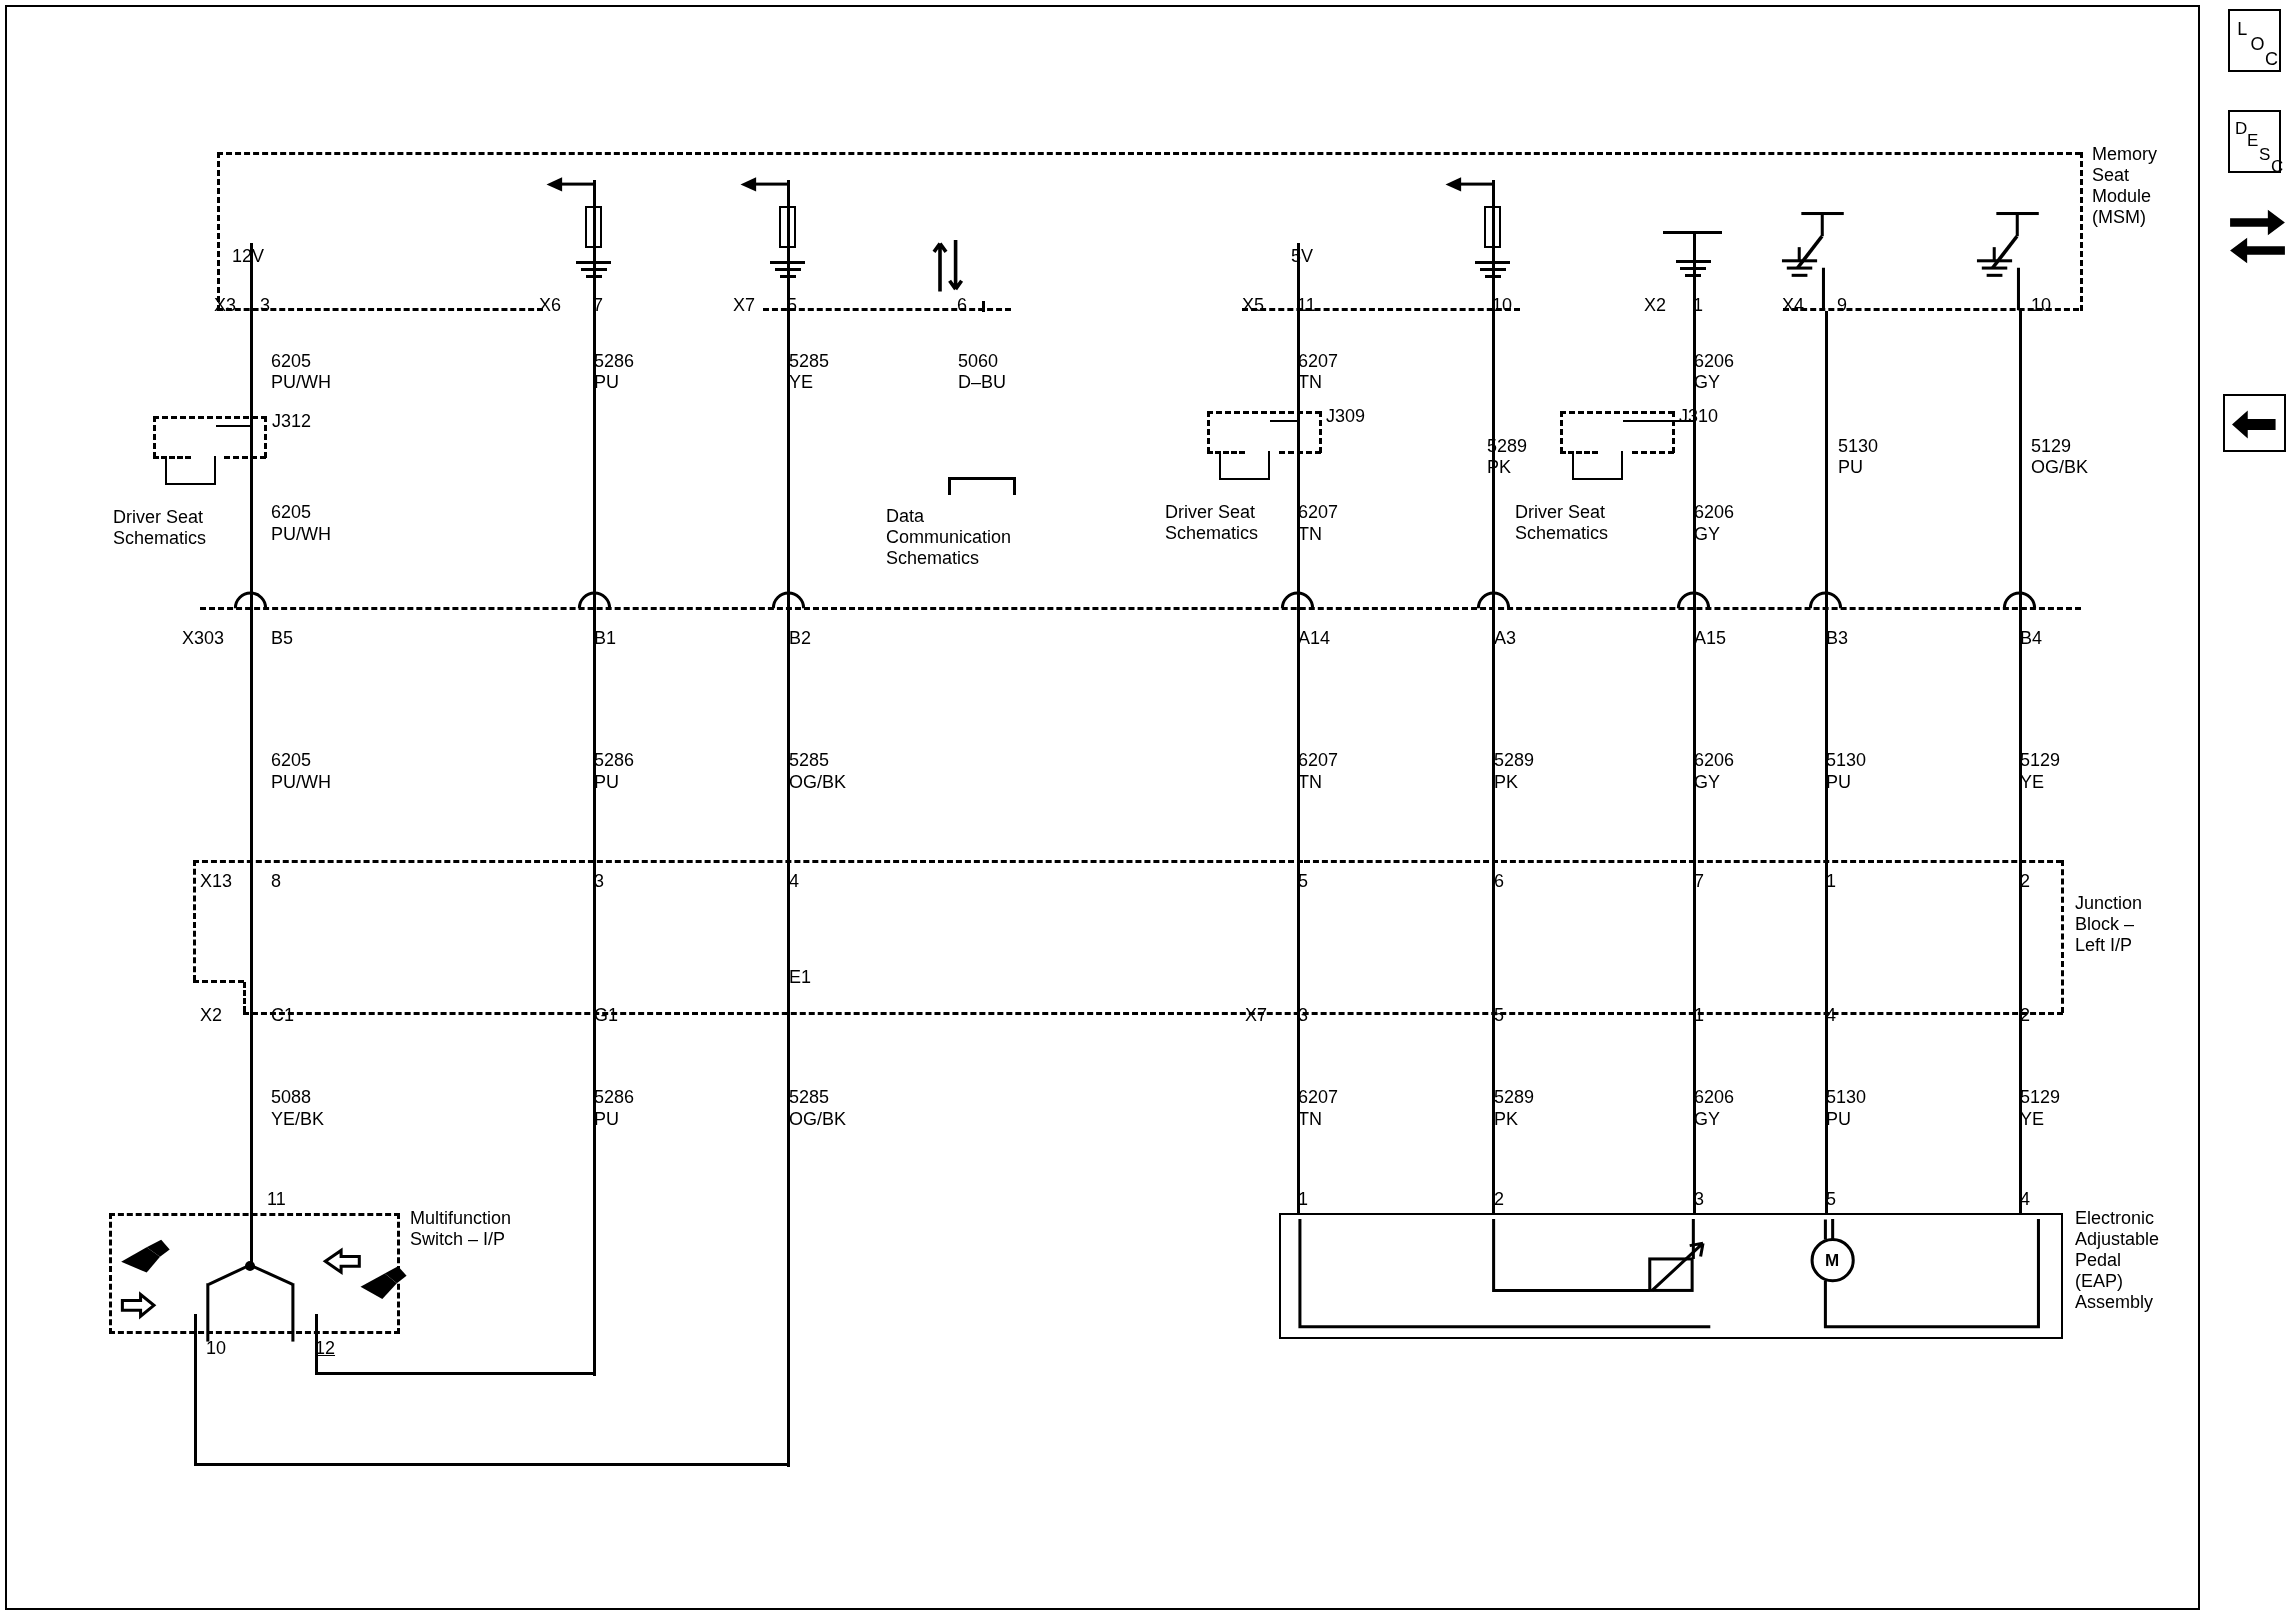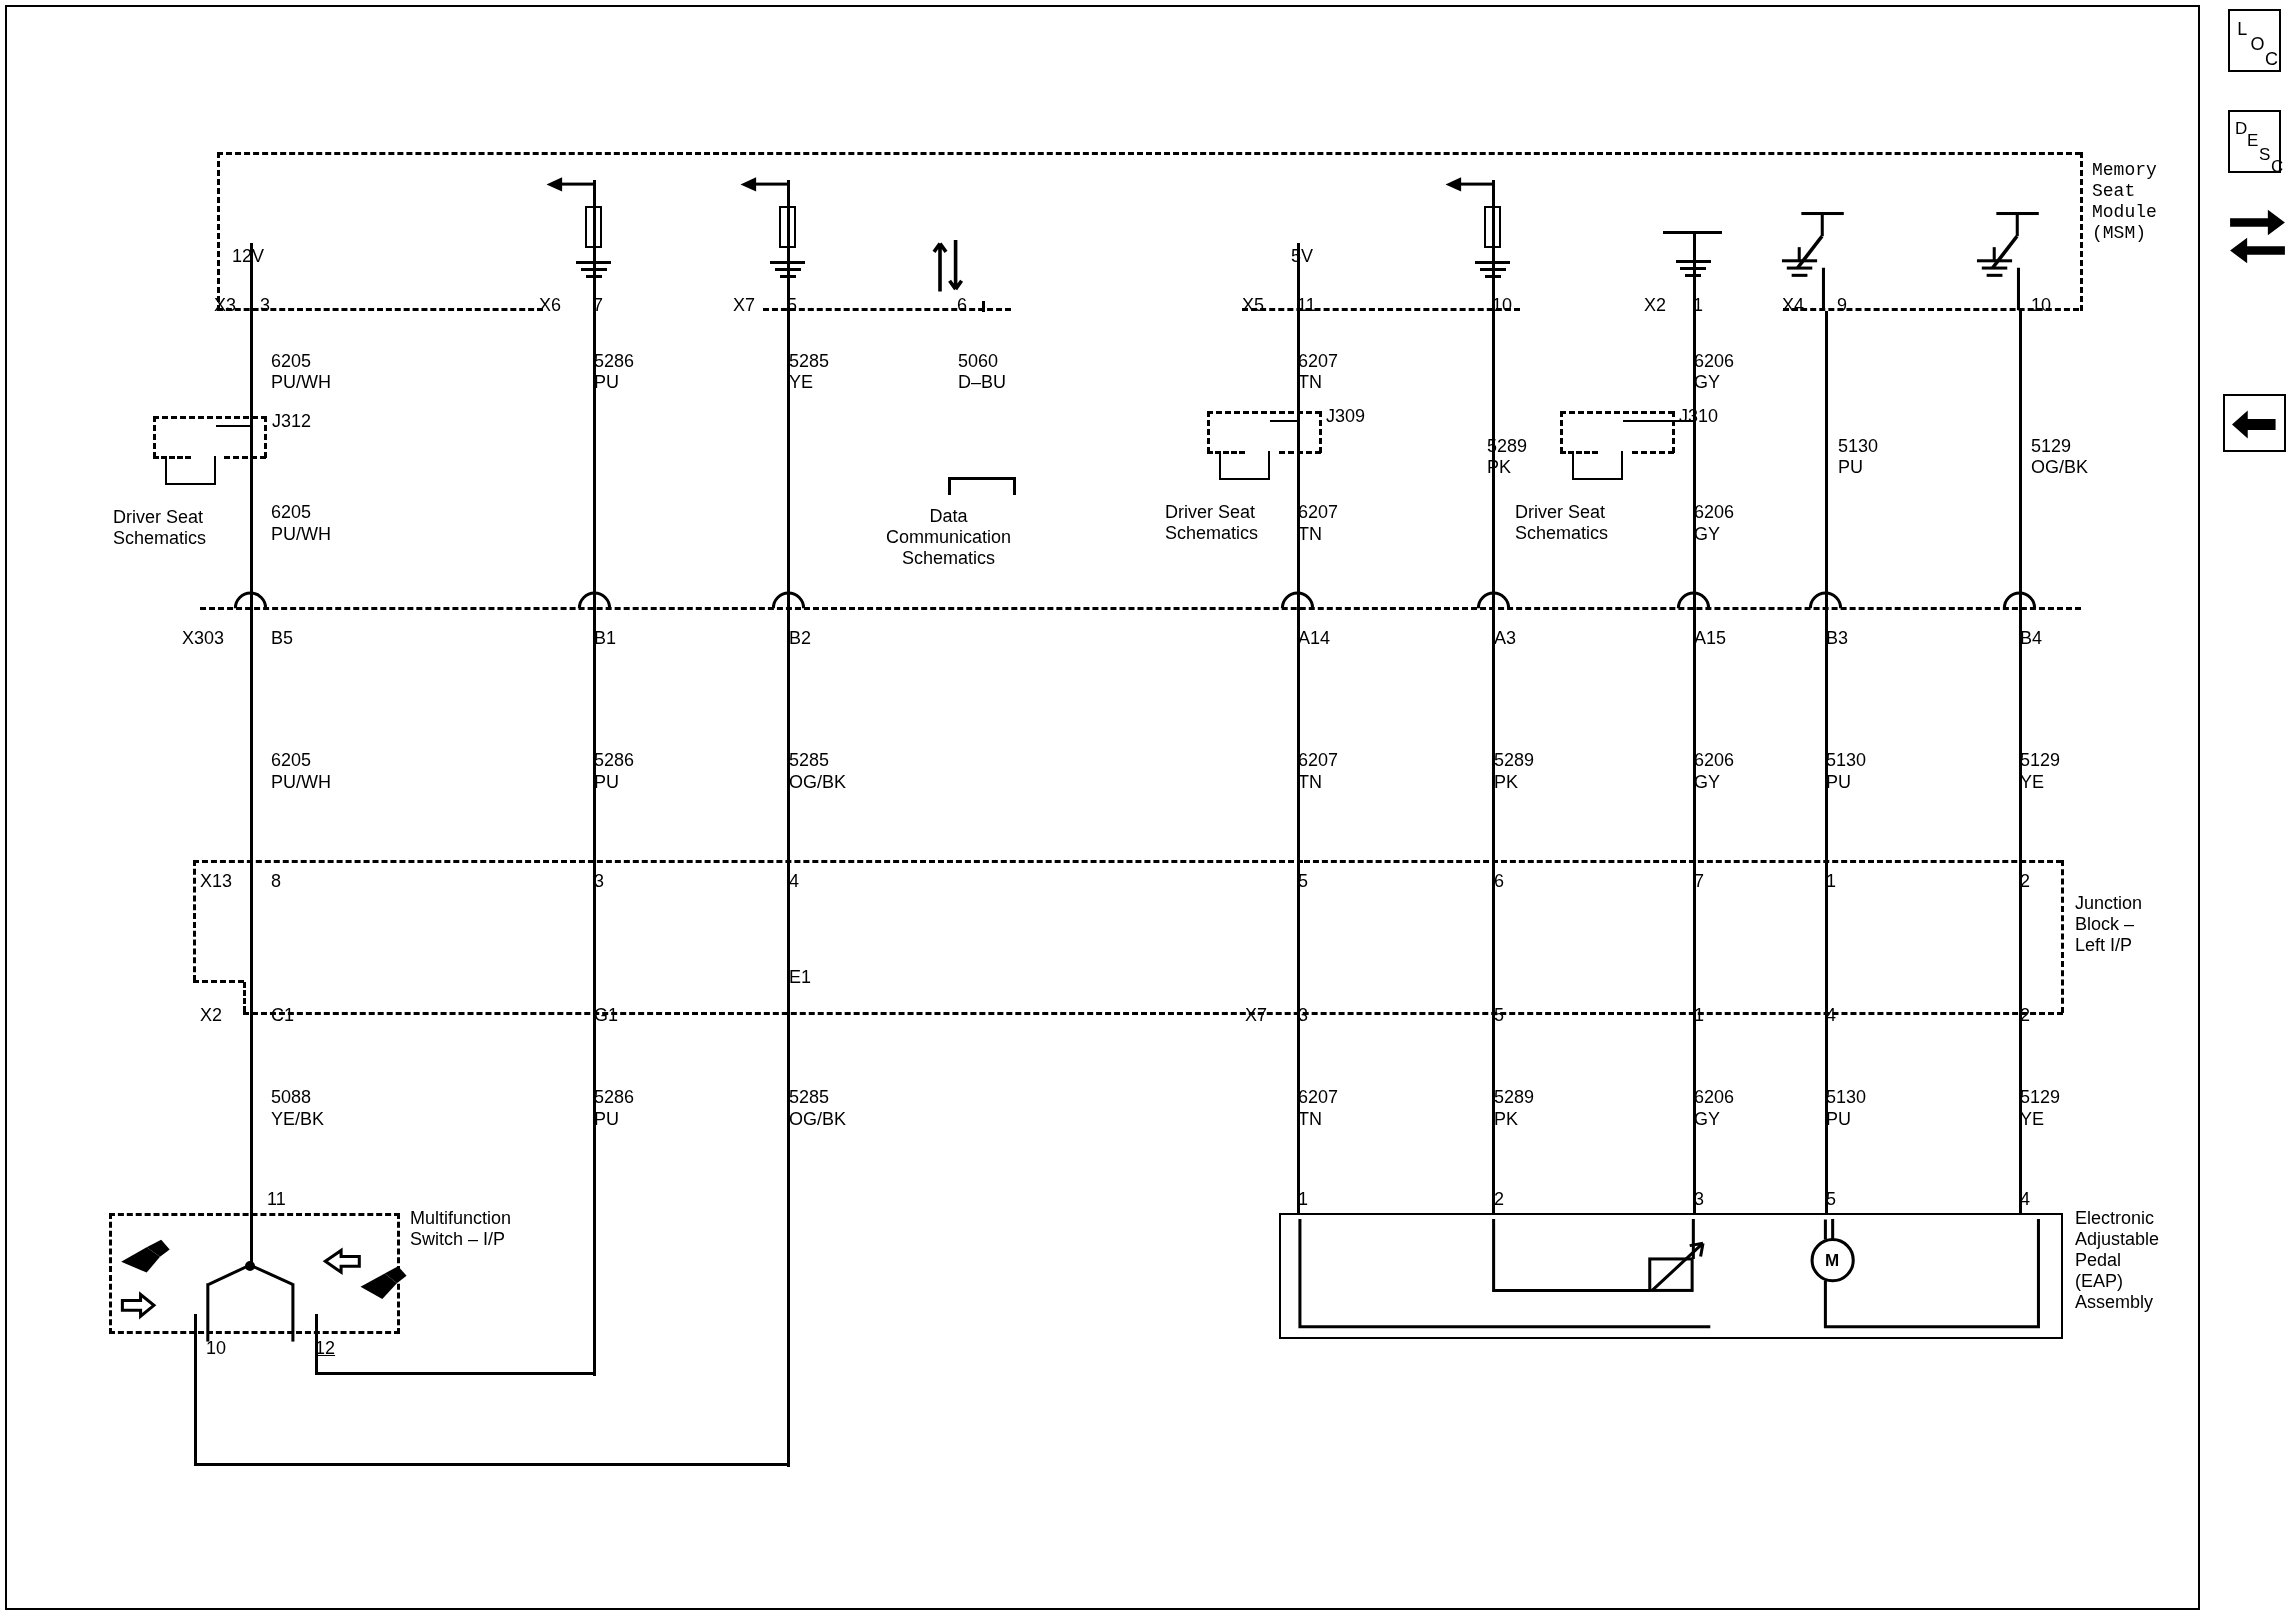--- a/index.html
+++ b/index.html
@@ -130,21 +130,21 @@
 
   <div class="dash-v" style="left:217px; top:152px; height:159px;"></div>
 
   <div class="dash-v" style="left:2080px; top:152px; height:159px;"></div>
 
   <div class="dash-h" style="left:217px; top:308px; width:326px;"></div>
   <div class="dash-h" style="left:763px; top:308px; width:248px;"></div>
   <div class="dash-h" style="left:1242px; top:308px; width:278px;"></div>
   <div class="dash-h" style="left:1783px; top:308px; width:296px;"></div>
 
-  <span class="lbl" style="left:2092px; top:160px;font-family:Liberation Mono, monospace;">Memory
+  <span class="lbl" style="left:2092px; top:144px;">Memory
 Seat
 Module
 (MSM)</span>
 
   <span class="lbl" style="left:232px; top:246px;">12V</span>
   <span class="lbl" style="left:1291px; top:246px;">5V</span>
 
   <span class="lbl" style="left:214px; top:295px;">X3</span>
   <span class="lbl" style="left:260px; top:295px;">3</span>
 
@@ -269,21 +269,21 @@
   <div class="vline thin-v" style="left:214px; top:456px; height:29px;"></div>
   <span class="lbl" style="left:113px; top:507px;">Driver Seat
 Schematics</span>
 
   <span class="lbl" style="left:271px; top:502px;">6205</span>
   <span class="lbl" style="left:271px; top:524px;">PU/WH</span>
 
   <div class="hline" style="left:948px; top:477px; width:68px;"></div>
   <div class="vline" style="left:948px; top:477px; height:18px;"></div>
   <div class="vline" style="left:1013px; top:477px; height:18px;"></div>
-  <span class="lbl" style="left:886px; top:506px; text-align:center;">Data
+  <span class="lbl" style="left:886px; top:506px; text-align:left;">Data
 Communication
 Schematics</span>
 
   <div class="dash-h" style="left:1207px; top:411px; width:114px;"></div>
   <div class="dash-v" style="left:1207px; top:411px; height:42px;"></div>
   <div class="dash-v" style="left:1319px; top:411px; height:42px;"></div>
   <div class="dash-h" style="left:1207px; top:451px; width:38px;"></div>
   <div class="dash-h" style="left:1279px; top:451px; width:42px;"></div>
   <span class="lbl" style="left:1326px; top:406px;">J309</span>
   <div class="vline thin-v" style="left:1219px; top:451px; height:29px;"></div>

